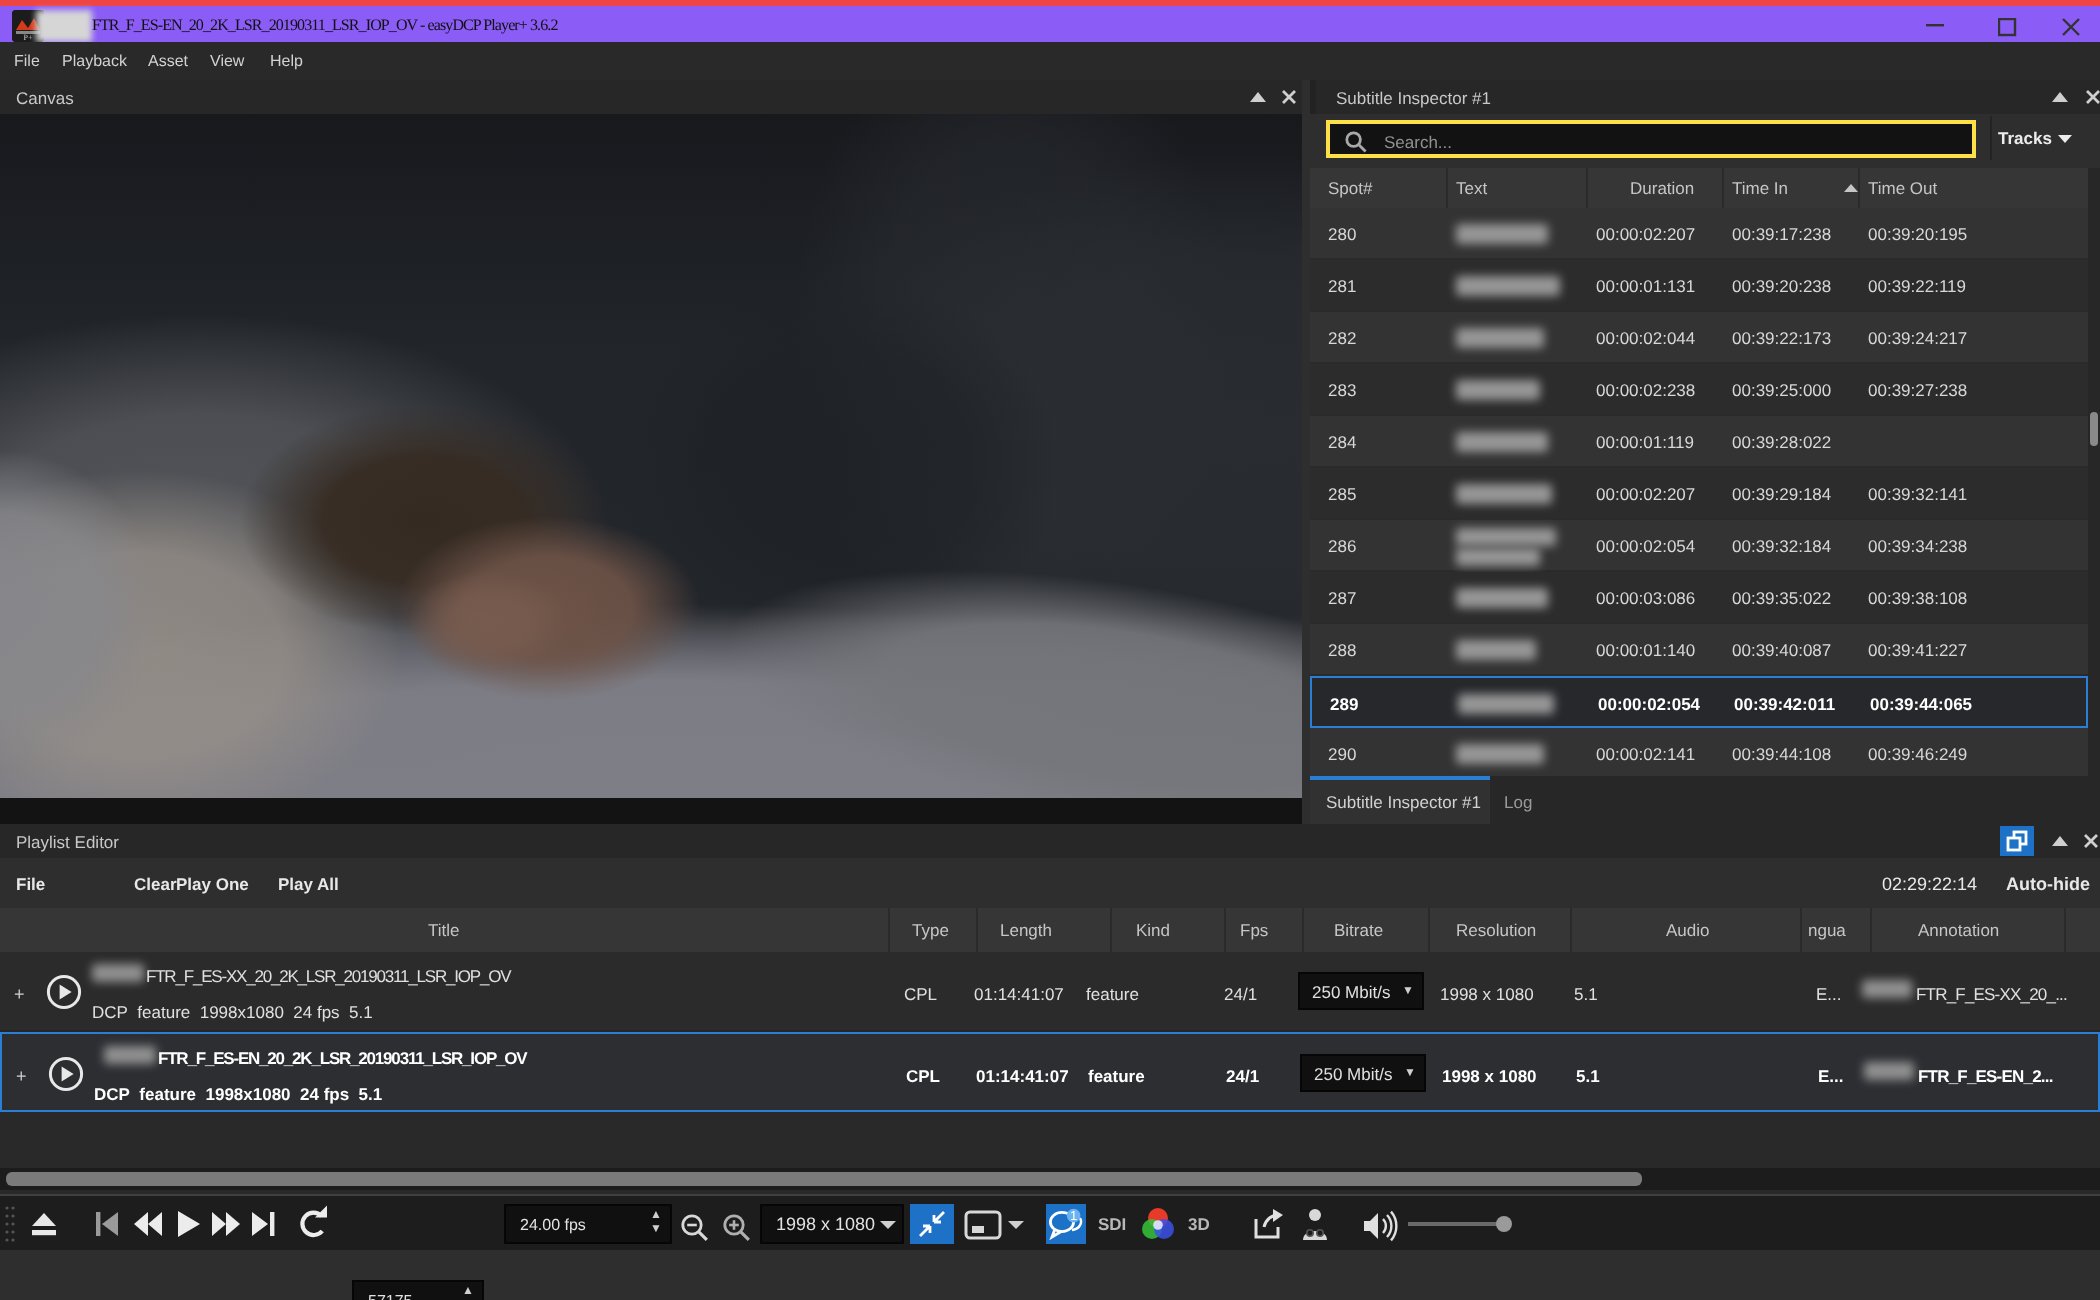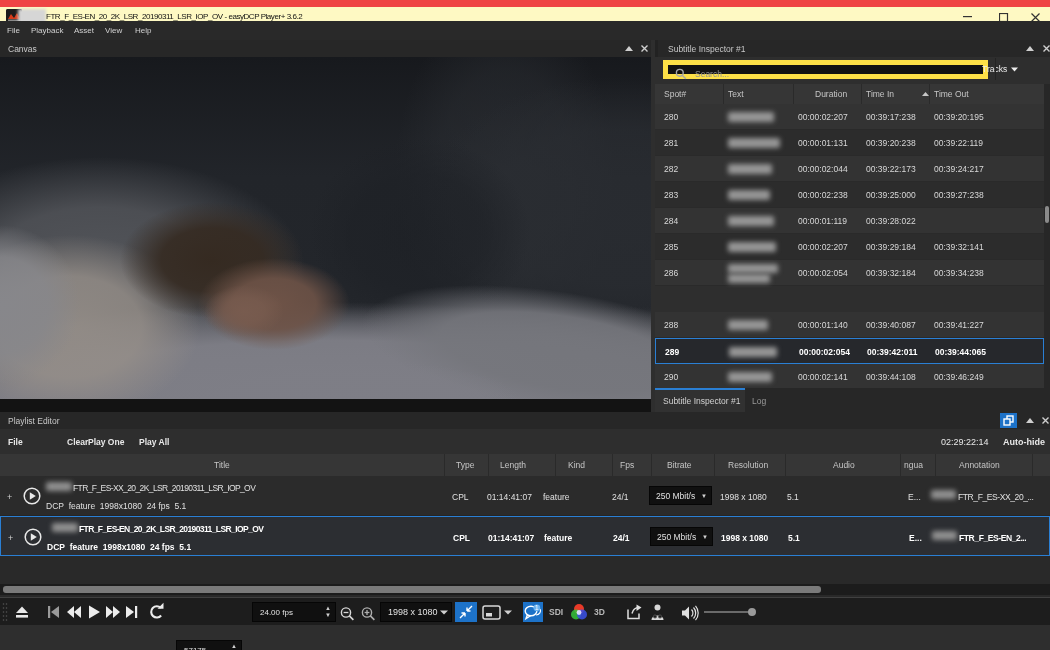--- a/index.html
+++ b/index.html
@@ -3,43 +3,43 @@
 <meta charset="utf-8">
 <style>
 * { margin:0; padding:0; box-sizing:border-box; }
 html,body { width:1050px; height:650px; overflow:hidden; background:#1e1e1e;
   font-family:"Liberation Sans", sans-serif; }
 .abs { position:absolute; }
 #root { position:relative; width:1050px; height:650px; background:#2e2e2e; }
 i { font-style:normal; }
 
 
-#titlebar { left:0; top:0; width:1050px; height:21px; background:#fef9c3; border-top:7px solid #ef4444; }
+#titlebar { left:0; top:0; width:1050px; height:21px; background:#8b5cf6; border-top:3px solid #ef4444;font-family:Liberation Serif, serif; }
 #titlebar .ttext { position:absolute; left:46px; top:5px; font-size:8px; letter-spacing:-0.45px; color:#111; }
 #appicon { position:absolute; left:6px; top:2px; width:16px; height:16px; background:#1c1c1c; border-radius:2px; }
 #redact1 { position:absolute; left:18px; top:2px; width:28px; height:16px; background:#d6d6d6; filter:blur(1.5px); }
 .wbtn { position:absolute; top:0px; width:14px; height:20px; color:#000; text-align:center; }
 
 
 #menubar { left:0; top:21px; width:1050px; height:19px; background:#292929; color:#d2d2d2; font-size:8px;padding-left:16px; }
 #menubar span { position:absolute; top:5px; }
 
 
 .ptitle { height:17px; background:#272727; color:#c8c8c8; font-size:8.5px; }
 .picon { position:absolute; top:4px; }
 
 
 #canvaspanel { left:0; top:40px; width:651px; height:372px; background:#141414;padding-left:29px; }
 #canvasimg { position:absolute; left:0; top:17px; width:651px; height:355px; overflow:hidden; background:#141414; }
 
 
 #subpanel { left:655px; top:40px; width:395px; height:372px; background:#2e2e2e; }
-#searchbox { position:absolute; left:8px; top:20px; width:325px; height:19px; background:#121212; border:5px solid #fde047; }
+#searchbox { position:absolute; left:8px; top:20px; width:325px; height:19px; background:#121212; border:2px solid #fde047; }
 #searchbox .ph { position:absolute; left:27px; top:4px; color:#909090; font-size:8.5px; }
-#tracksbtn { position:absolute; left:327px; top:24px; width:48px; color:#ececec; font-size:8.5px; font-weight:normal; }
+#tracksbtn { position:absolute; left:344px; top:24px; width:48px; color:#ececec; font-size:8.5px; font-weight:bold; }
 #subhdr { position:absolute; left:0px; top:44px; width:389px; height:20px; background:#363636; color:#c6c6c6; font-size:8.5px; }
 #subhdr span { position:absolute; top:5px; }
 #subhdr .vline { position:absolute; top:0; width:1px; height:20px; background:#2a2a2a; }
 #subrows { position:absolute; left:0; top:64px; width:389px; height:284px; overflow:hidden; }
 .subrow { position:absolute; left:0; width:389px; height:26px; color:#d8d8d8; font-size:8.5px; }
 .subrow span { position:absolute; top:8px; }
 .subrow .blurtxt { position:absolute; left:73px; background:#969696; border-radius:2px; filter:blur(2.5px); }
 .even { background:#333333; border-bottom:1px solid #2a2a2a; }
 .odd  { background:#2c2c2c; border-bottom:1px solid #2a2a2a; }
 .sel  { background:#26282c; border:1px solid #2a7fd4; font-weight:bold; color:#fff; }
@@ -285,20 +285,27 @@
           <span style="left:211px;">00:39:29:184</span>
           <span style="left:279px;">00:39:32:141</span>
         </div>
       <div class="subrow even" style="top:156px;">
           <span style="left:9px;">286</span>
           <i class="blurtxt" style="width:50px;height:9px;top:4px;"></i>
           <i class="blurtxt" style="width:42px;height:9px;top:14px;"></i>
           <span style="left:143px;">00:00:02:054</span>
           <span style="left:211px;">00:39:32:184</span>
           <span style="left:279px;">00:39:34:238</span>
+        </div>
+      <div class="subrow odd" style="top:182px;">
+          <span style="left:9px;">287</span>
+          <i class="blurtxt" style="width:46px;height:10px;top:8px;"></i>
+          <span style="left:143px;">00:00:03:086</span>
+          <span style="left:211px;">00:39:35:022</span>
+          <span style="left:279px;">00:39:38:108</span>
         </div>
       <div class="subrow even" style="top:208px;">
           <span style="left:9px;">288</span>
           <i class="blurtxt" style="width:40px;height:10px;top:8px;"></i>
           <span style="left:143px;">00:00:01:140</span>
           <span style="left:211px;">00:39:40:087</span>
           <span style="left:279px;">00:39:41:227</span>
         </div>
       <div class="subrow odd sel" style="top:234px;">
           <span style="left:9px;">289</span>

